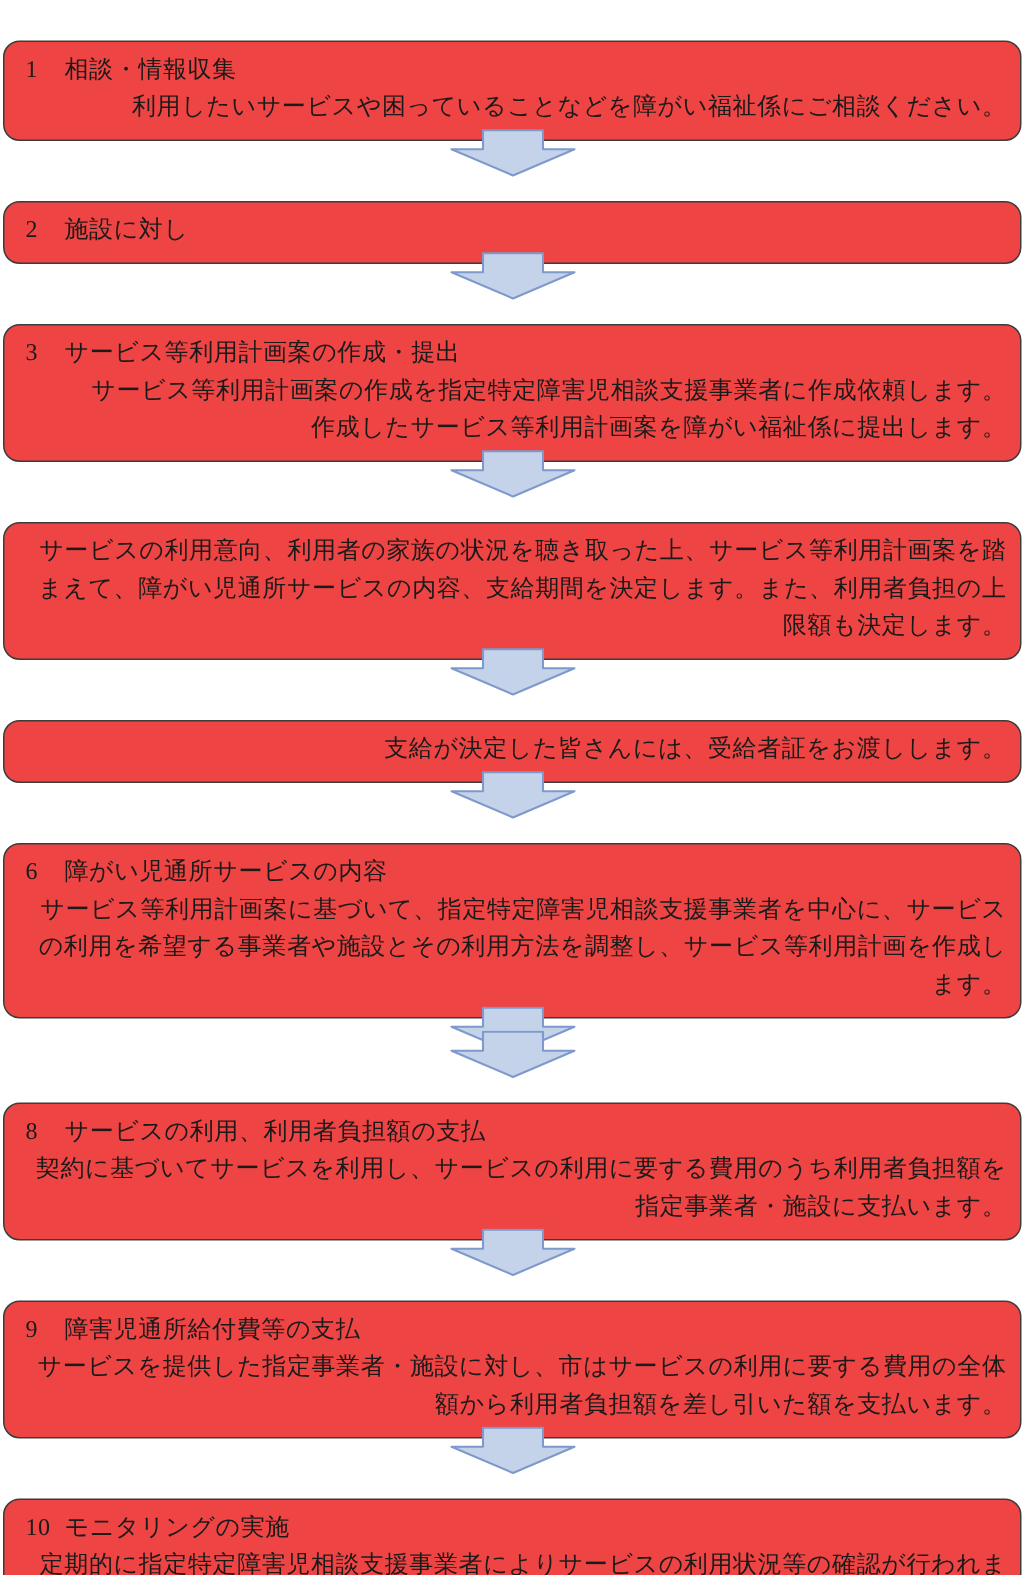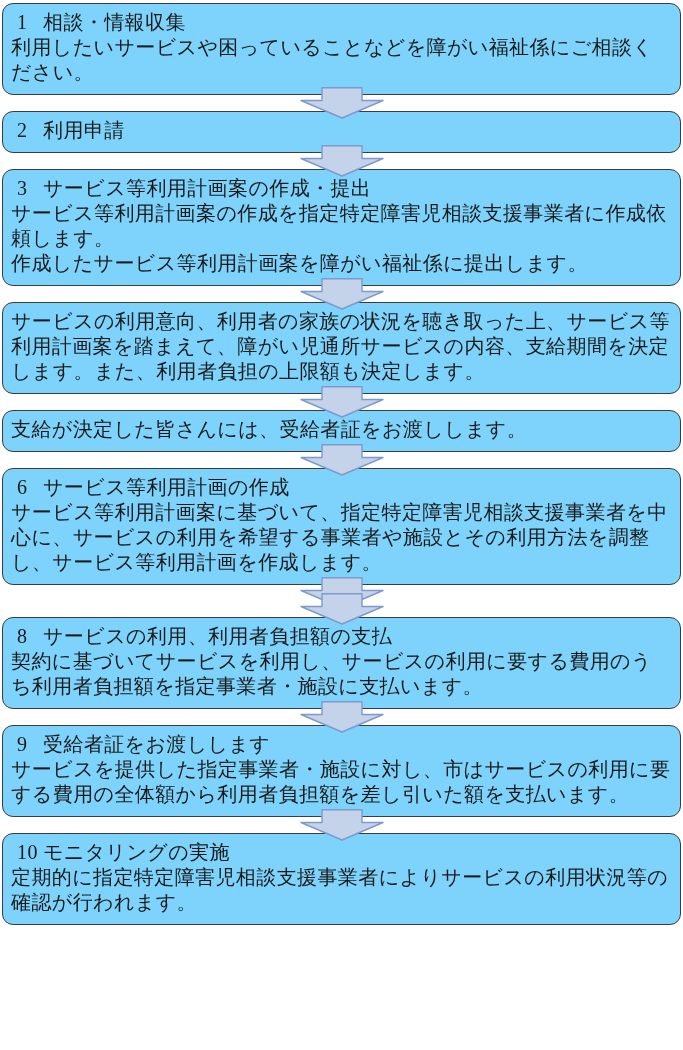--- a/index.html
+++ b/index.html
@@ -17,38 +17,40 @@
   }
   .flow {
     display: flex;
     flex-direction: column;
     width: 679px;
   }
   .box {
     position: relative;
     z-index: 1;
     box-sizing: border-box;
-    background: #7dd3fc;
+    background: #ef4444;
     border: 1.6px solid #3c3c3c;
     border-radius: 11px;
     padding: 6px 9px 9px 8px;
-    font-size: 20px;
+    font-size: 16px;
     line-height: 25px;
     letter-spacing: 0.4px;
+    margin-top: 24px;
   }
   .title-line {
     white-space: nowrap;
   }
   .step-num {
     display: inline-block;
     min-width: 26px;
     margin-left: 6px;
   }
   .step-body {
     white-space: pre-line;
+    text-align: right;
   }
   .arrow-wrap {
     position: relative;
     z-index: 2;
     align-self: center;
     height: 32px;
     margin-top: -8px;
     margin-bottom: -8px;
     line-height: 0;
   }
@@ -64,21 +66,21 @@
     <div class="title-line"><span class="step-num">1</span><span class="step-label">相談・情報収集</span></div>
     <div class="step-body">利用したいサービスや困っていることなどを障がい福祉係にご相談ください。</div>
   </section>
   <div class="arrow-wrap">
     <svg width="84" height="32" viewBox="0 0 84 32">
       <polygon points="22,0.8 62,0.8 62,13.5 83,13.5 42,31 1,13.5 22,13.5" stroke-width="1.4" stroke-linejoin="round" fill="#c5d3ea" stroke="#7e99cc"></polygon>
     </svg>
   </div>
 
   <section class="box">
-    <div class="title-line"><span class="step-num">2</span><span class="step-label">利用申請</span></div>
+    <div class="title-line"><span class="step-num">2</span><span class="step-label">施設に対し</span></div>
   </section>
   <div class="arrow-wrap">
     <svg width="84" height="32" viewBox="0 0 84 32">
       <polygon points="22,0.8 62,0.8 62,13.5 83,13.5 42,31 1,13.5 22,13.5" stroke-width="1.4" stroke-linejoin="round" fill="#c5d3ea" stroke="#7e99cc"></polygon>
     </svg>
   </div>
 
   <section class="box">
     <div class="title-line"><span class="step-num">3</span><span class="step-label">サービス等利用計画案の作成・提出</span></div>
     <div class="step-body">サービス等利用計画案の作成を指定特定障害児相談支援事業者に作成依頼します。
@@ -102,21 +104,21 @@
   <section class="box">
     <div class="step-body">支給が決定した皆さんには、受給者証をお渡しします。</div>
   </section>
   <div class="arrow-wrap">
     <svg width="84" height="32" viewBox="0 0 84 32">
       <polygon points="22,0.8 62,0.8 62,13.5 83,13.5 42,31 1,13.5 22,13.5" stroke-width="1.4" stroke-linejoin="round" fill="#c5d3ea" stroke="#7e99cc"></polygon>
     </svg>
   </div>
 
   <section class="box">
-    <div class="title-line"><span class="step-num">6</span><span class="step-label">サービス等利用計画の作成</span></div>
+    <div class="title-line"><span class="step-num">6</span><span class="step-label">障がい児通所サービスの内容</span></div>
     <div class="step-body">サービス等利用計画案に基づいて、指定特定障害児相談支援事業者を中心に、サービスの利用を希望する事業者や施設とその利用方法を調整し、サービス等利用計画を作成します。</div>
   </section>
   <div class="arrow-wrap">
     <svg width="84" height="32" viewBox="0 0 84 32">
       <polygon points="22,0.8 62,0.8 62,13.5 83,13.5 42,31 1,13.5 22,13.5" stroke-width="1.4" stroke-linejoin="round" fill="#c5d3ea" stroke="#7e99cc"></polygon>
     </svg>
   </div>
 
   <div class="arrow-wrap">
     <svg width="84" height="32" viewBox="0 0 84 32">
@@ -128,21 +130,21 @@
     <div class="title-line"><span class="step-num">8</span><span class="step-label">サービスの利用、利用者負担額の支払</span></div>
     <div class="step-body">契約に基づいてサービスを利用し、サービスの利用に要する費用のうち利用者負担額を指定事業者・施設に支払います。</div>
   </section>
   <div class="arrow-wrap">
     <svg width="84" height="32" viewBox="0 0 84 32">
       <polygon points="22,0.8 62,0.8 62,13.5 83,13.5 42,31 1,13.5 22,13.5" stroke-width="1.4" stroke-linejoin="round" fill="#c5d3ea" stroke="#7e99cc"></polygon>
     </svg>
   </div>
 
   <section class="box">
-    <div class="title-line"><span class="step-num">9</span><span class="step-label">受給者証をお渡しします</span></div>
+    <div class="title-line"><span class="step-num">9</span><span class="step-label">障害児通所給付費等の支払</span></div>
     <div class="step-body">サービスを提供した指定事業者・施設に対し、市はサービスの利用に要する費用の全体額から利用者負担額を差し引いた額を支払います。</div>
   </section>
   <div class="arrow-wrap">
     <svg width="84" height="32" viewBox="0 0 84 32">
       <polygon points="22,0.8 62,0.8 62,13.5 83,13.5 42,31 1,13.5 22,13.5" stroke-width="1.4" stroke-linejoin="round" fill="#c5d3ea" stroke="#7e99cc"></polygon>
     </svg>
   </div>
 
   <section class="box">
     <div class="title-line"><span class="step-num">10</span><span class="step-label">モニタリングの実施</span></div>

